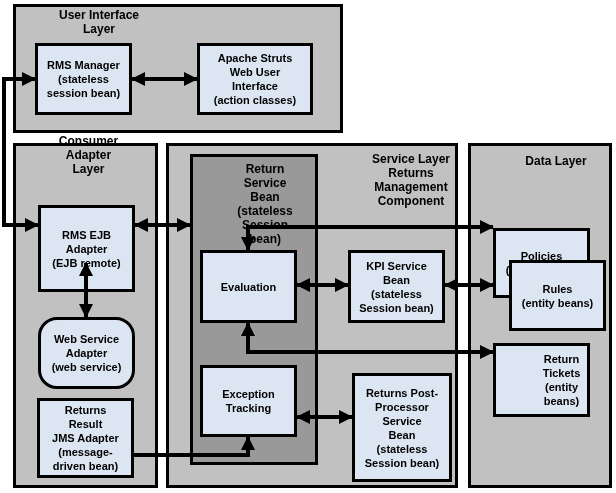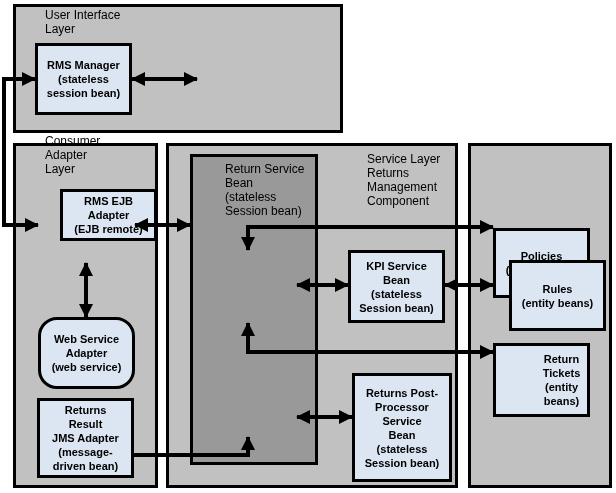--- a/index.html
+++ b/index.html
@@ -33,21 +33,22 @@
     background:var(--box-fill);
     border:3px solid var(--line);
     display:flex;align-items:center;justify-content:center;
     text-align:center;
     font-weight:bold;font-size:11px;line-height:14px;
     color:var(--line);
     white-space:pre-line;
   }
   .title{
     position:absolute;
-    font-weight:normal;font-size:12px;line-height:14px;
+    text-align:center;
+    font-weight:bold;font-size:12px;line-height:14px;
     color:var(--line);
     white-space:pre-line;
     padding-left:32px;
   }
   svg.connectors{
     position:absolute;left:0;top:0;
     pointer-events:none;
   }
   svg.connectors line, svg.connectors polyline{
     stroke:var(--line);stroke-width:4;fill:none;
@@ -66,41 +67,49 @@
   <div class="darkbox" style="left:190px;top:154px;width:128px;height:311px;"></div>
 
   <div class="title" style="left:13px;top:8px;width:140px;">User Interface
 Layer</div>
   <div class="title" style="left:13px;top:134px;width:119px;">Consumer Adapter
 Layer</div>
   <div class="title" style="left:335px;top:152px;width:120px;">Service Layer
 Returns
 Management
 Component</div>
+  <div class="title" style="left:468px;top:154px;width:144px;">Data Layer</div>
   <div class="title" style="left:193px;top:162px;width:112px;">Return Service
 Bean
 (stateless
 Session bean)</div>
 
   <div class="comp" style="left:35px;top:43px;width:97px;height:72px;">RMS Manager
 (stateless
 session bean)</div>
+  <div class="comp" style="left:197px;top:43px;width:116px;height:72px;">Apache Struts
+Web User
+Interface
+(action classes)</div>
 
-  <div class="comp" style="left:38px;top:189px;width:97px;height:52px;margin-left:22px;">RMS EJB
+  <div class="comp" style="left:38px;top:205px;width:97px;height:87px;">RMS EJB
 Adapter
 (EJB remote)</div>
   <div class="comp" style="left:38px;top:317px;width:97px;height:72px;border-radius:19px;">Web Service
 Adapter
 (web service)</div>
   <div class="comp" style="left:37px;top:398px;width:97px;height:80px;">Returns
 Result
 JMS Adapter
 (message-
 driven bean)</div>
 
+  <div class="comp" style="left:200px;top:250px;width:97px;height:73px;">Evaluation</div>
+  <div class="comp" style="left:200px;top:365px;width:97px;height:72px;">Exception
+Tracking</div>
   <div class="comp" style="left:348px;top:250px;width:97px;height:73px;">KPI Service
 Bean
 (stateless
 Session bean)</div>
   <div class="comp" style="left:352px;top:373px;width:100px;height:109px;">Returns Post-
 Processor
 Service
 Bean
 (stateless
 Session bean)</div>

